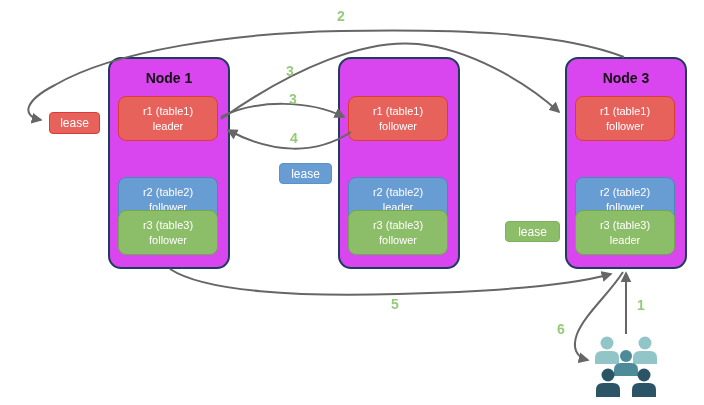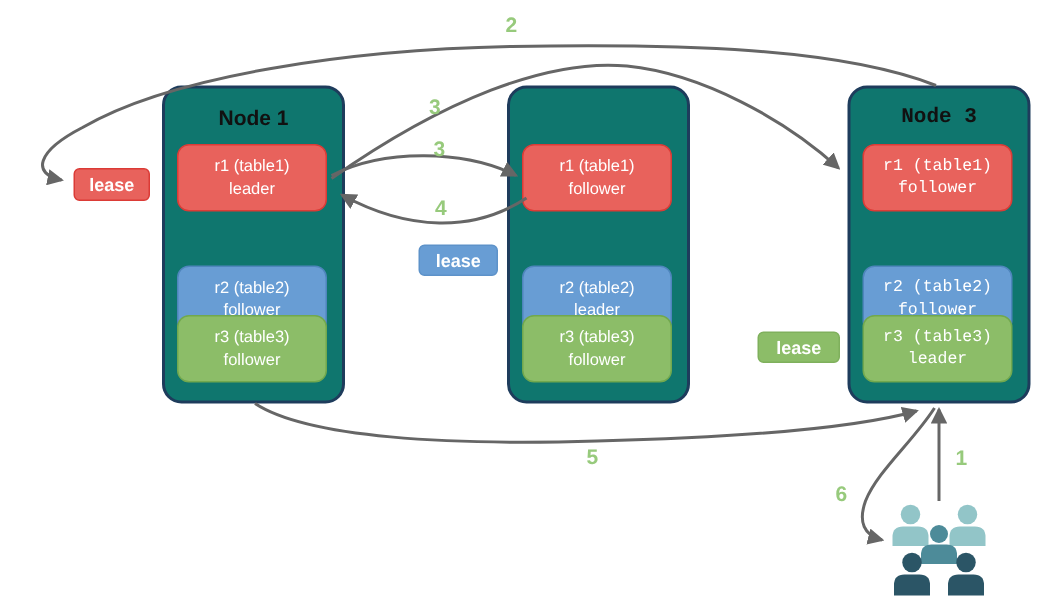--- a/index.html
+++ b/index.html
@@ -2,39 +2,39 @@
 <html><head>
 <meta charset="utf-8">
 <style>
   html,body{margin:0;padding:0;background:#ffffff;}
   #canvas{
     position:relative;width:704px;height:405px;background:#ffffff;overflow:hidden;
     font-family:"Liberation Sans",sans-serif;
   }
   .node{
     position:absolute;width:122px;height:212px;box-sizing:border-box;
-    background:#0f766e;border:2px solid #1E3C5C;border-radius:13px;
+    background:#d946ef;border:2px solid #1E3C5C;border-radius:13px;
   }
   .node-title{
     position:absolute;top:11px;left:0;width:100%;text-align:center;
     font-size:14px;font-weight:bold;color:#111111;
   }
   .replica{
     position:absolute;left:8px;width:100px;height:45px;box-sizing:border-box;
     border-radius:8px;color:#ffffff;font-size:11px;line-height:1.3;
     display:flex;flex-direction:column;align-items:center;justify-content:center;
     text-align:center;
   }
   .replica-red{background:#E8625C;border:1.5px solid #DB3B36;}
   .replica-blue{background:#689DD4;border:1.5px solid #4E85BC;margin-top:24px;}
   .replica-green{background:#8CBD68;border:1.5px solid #71A84E;}
   .r1{top:37px}.r2{top:94px}.r3{top:151px}
   .lease{
     position:absolute;box-sizing:border-box;border-radius:4px;color:#ffffff;
-    font-size:12px;display:flex;align-items:center;justify-content:center;font-weight:bold;
+    font-size:12px;display:flex;align-items:center;justify-content:center;
   }
   .lease-red{left:49px;top:112px;width:51px;height:22px;background:#E8625C;border:1.5px solid #DB3B36;}
   .lease-blue{left:279px;top:163px;width:53px;height:21px;background:#689DD4;border:1.5px solid #5D92C9;}
   .lease-green{left:505px;top:221px;width:55px;height:21px;background:#8CBD68;border:1.5px solid #7FB05C;}
   .step{
     position:absolute;font-size:14px;font-weight:bold;color:#97CA7C;z-index:30;
   }
   #arrows{position:absolute;left:0;top:0;z-index:20;}
 </style>
 </head>
@@ -66,21 +66,21 @@
     <div class="replica replica-blue r2">
       <span>r2 (table2)</span>
       <span>leader</span>
     </div>
     <div class="replica replica-green r3">
       <span>r3 (table3)</span>
       <span>follower</span>
     </div>
   </div>
 
-  <div class="node" style="left:565px;top:57px;font-family:Liberation Mono, monospace;">
+  <div class="node" style="left:565px;top:57px;">
     <div class="node-title">Node 3</div>
     <div class="replica replica-red r1">
       <span>r1 (table1)</span>
       <span>follower</span>
     </div>
     <div class="replica replica-blue r2">
       <span>r2 (table2)</span>
       <span>follower</span>
     </div>
     <div class="replica replica-green r3">

